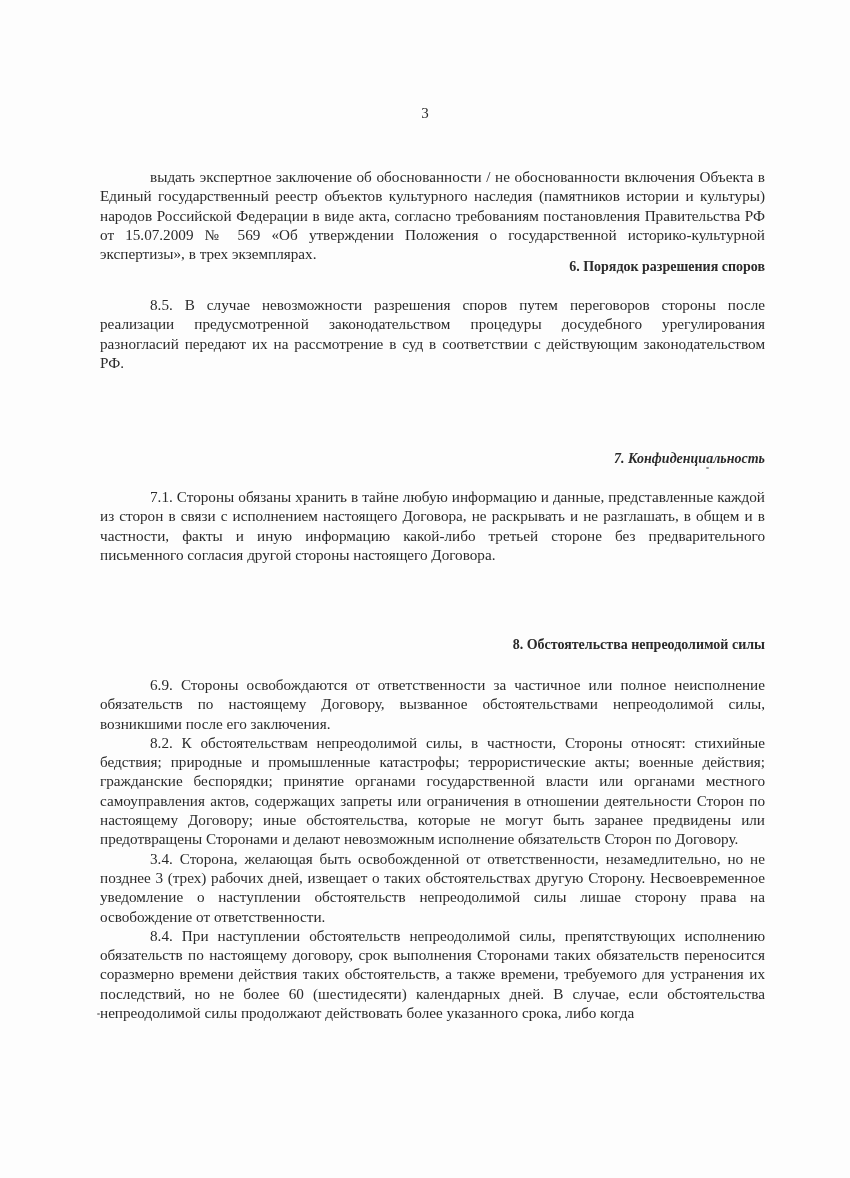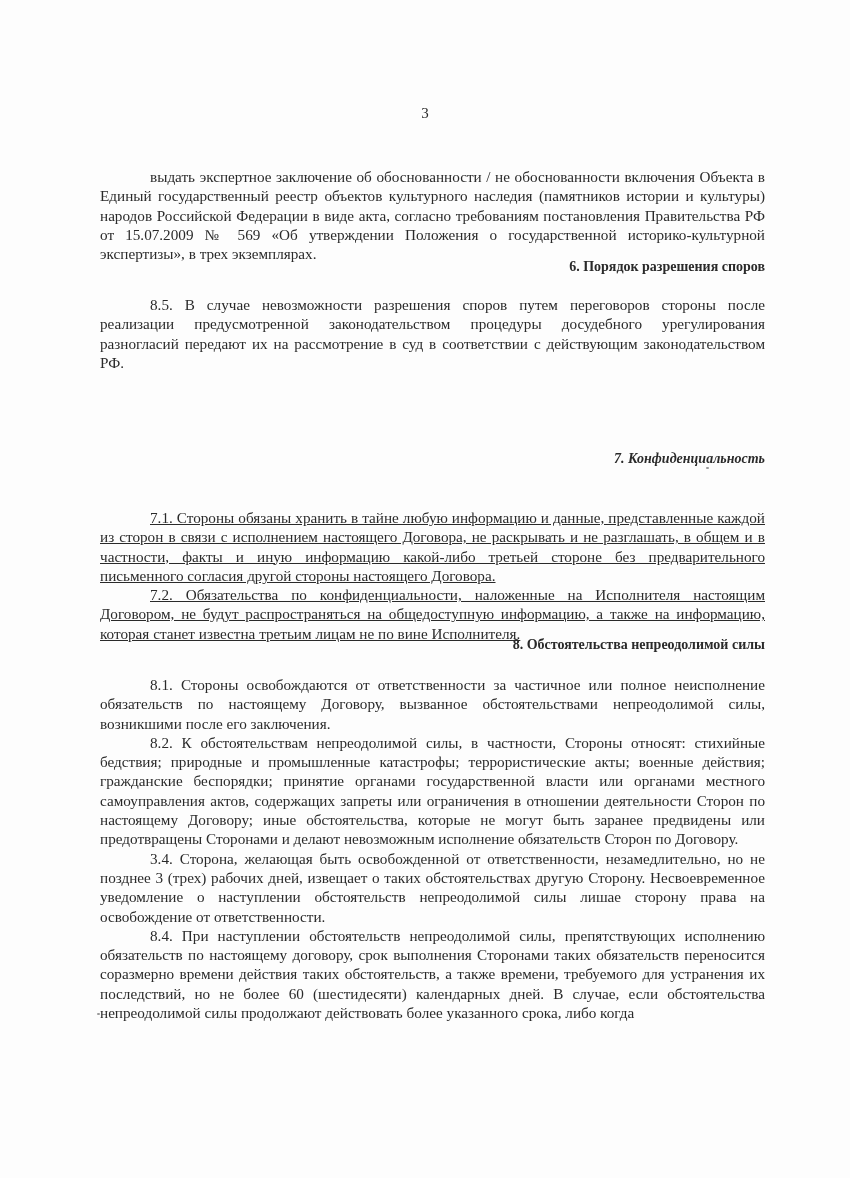--- a/index.html
+++ b/index.html
@@ -36,28 +36,27 @@
   <div class="body-text" style="top:156px;margin-top:11px;">
     <p class="para">выдать экспертное заключение об обоснованности / не обоснованности включения Объекта в Единый государственный реестр объектов культурного наследия (памятников истории и культуры) народов Российской Федерации в виде акта, согласно требованиям постановления Правительства РФ от 15.07.2009 № 569 «Об утверждении Положения о государственной историко-культурной экспертизы», в трех экземплярах.</p>
   </div>
 
   <div class="heading" style="top:257px;">6. Порядок разрешения споров</div>
   <div class="body-text" style="top:295px;">
     <p class="para">8.5. В случае невозможности разрешения споров путем переговоров стороны после реализации предусмотренной законодательством процедуры досудебного урегулирования разногласий передают их на рассмотрение в суд в соответствии с действующим законодательством РФ.</p>
   </div>
 
   <div class="heading" style="top:449px;font-style:italic;">7. Конфиденциальность</div>
-  <div class="body-text" style="top:508px;text-decoration:underline;">
+  <div class="body-text" style="top:487px;">
     <p class="para">7.1. Стороны обязаны хранить в тайне любую информацию и данные, представленные каждой из сторон в связи с исполнением настоящего Договора, не раскрывать и не разглашать, в общем и в частности, факты и иную информацию какой-либо третьей стороне без предварительного письменного согласия другой стороны настоящего Договора.</p>
-    <p class="para">7.2. Обязательства по конфиденциальности, наложенные на Исполнителя настоящим Договором, не будут распространяться на общедоступную информацию, а также на информацию, которая станет известна третьим лицам не по вине Исполнителя.</p>
   </div>
 
   <div class="heading" style="top:635px;">8. Обстоятельства непреодолимой силы</div>
   <div class="body-text" style="top:675px;">
-    <p class="para">8.1. Стороны освобождаются от ответственности за частичное или полное неисполнение обязательств по настоящему Договору, вызванное обстоятельствами непреодолимой силы, возникшими после его заключения.</p>
+    <p class="para">6.9. Стороны освобождаются от ответственности за частичное или полное неисполнение обязательств по настоящему Договору, вызванное обстоятельствами непреодолимой силы, возникшими после его заключения.</p>
     <p class="para">8.2. К обстоятельствам непреодолимой силы, в частности, Стороны относят: стихийные бедствия; природные и промышленные катастрофы; террористические акты; военные действия; гражданские беспорядки; принятие органами государственной власти или органами местного самоуправления актов, содержащих запреты или ограничения в отношении деятельности Сторон по настоящему Договору; иные обстоятельства, которые не могут быть заранее предвидены или предотвращены Сторонами и делают невозможным исполнение обязательств Сторон по Договору.</p>
     <p class="para">3.4. Сторона, желающая быть освобожденной от ответственности, незамедлительно, но не позднее 3 (трех) рабочих дней, извещает о таких обстоятельствах другую Сторону. Несвоевременное уведомление о наступлении обстоятельств непреодолимой силы лишае сторону права на освобождение от ответственности.</p>
     <p class="para">8.4. При наступлении обстоятельств непреодолимой силы, препятствующих исполнению обязательств по настоящему договору, срок выполнения Сторонами таких обязательств переносится соразмерно времени действия таких обстоятельств, а также времени, требуемого для устранения их последствий, но не более 60 (шестидесяти) календарных дней. В случае, если обстоятельства непреодолимой силы продолжают действовать более указанного срока, либо когда</p>
   </div>
 
   <div class="speck" style="left:706px; top:467px;"></div>
   <div class="speck" style="left:97px; top:1013px;"></div>
 </div>
 
 </body></html>

